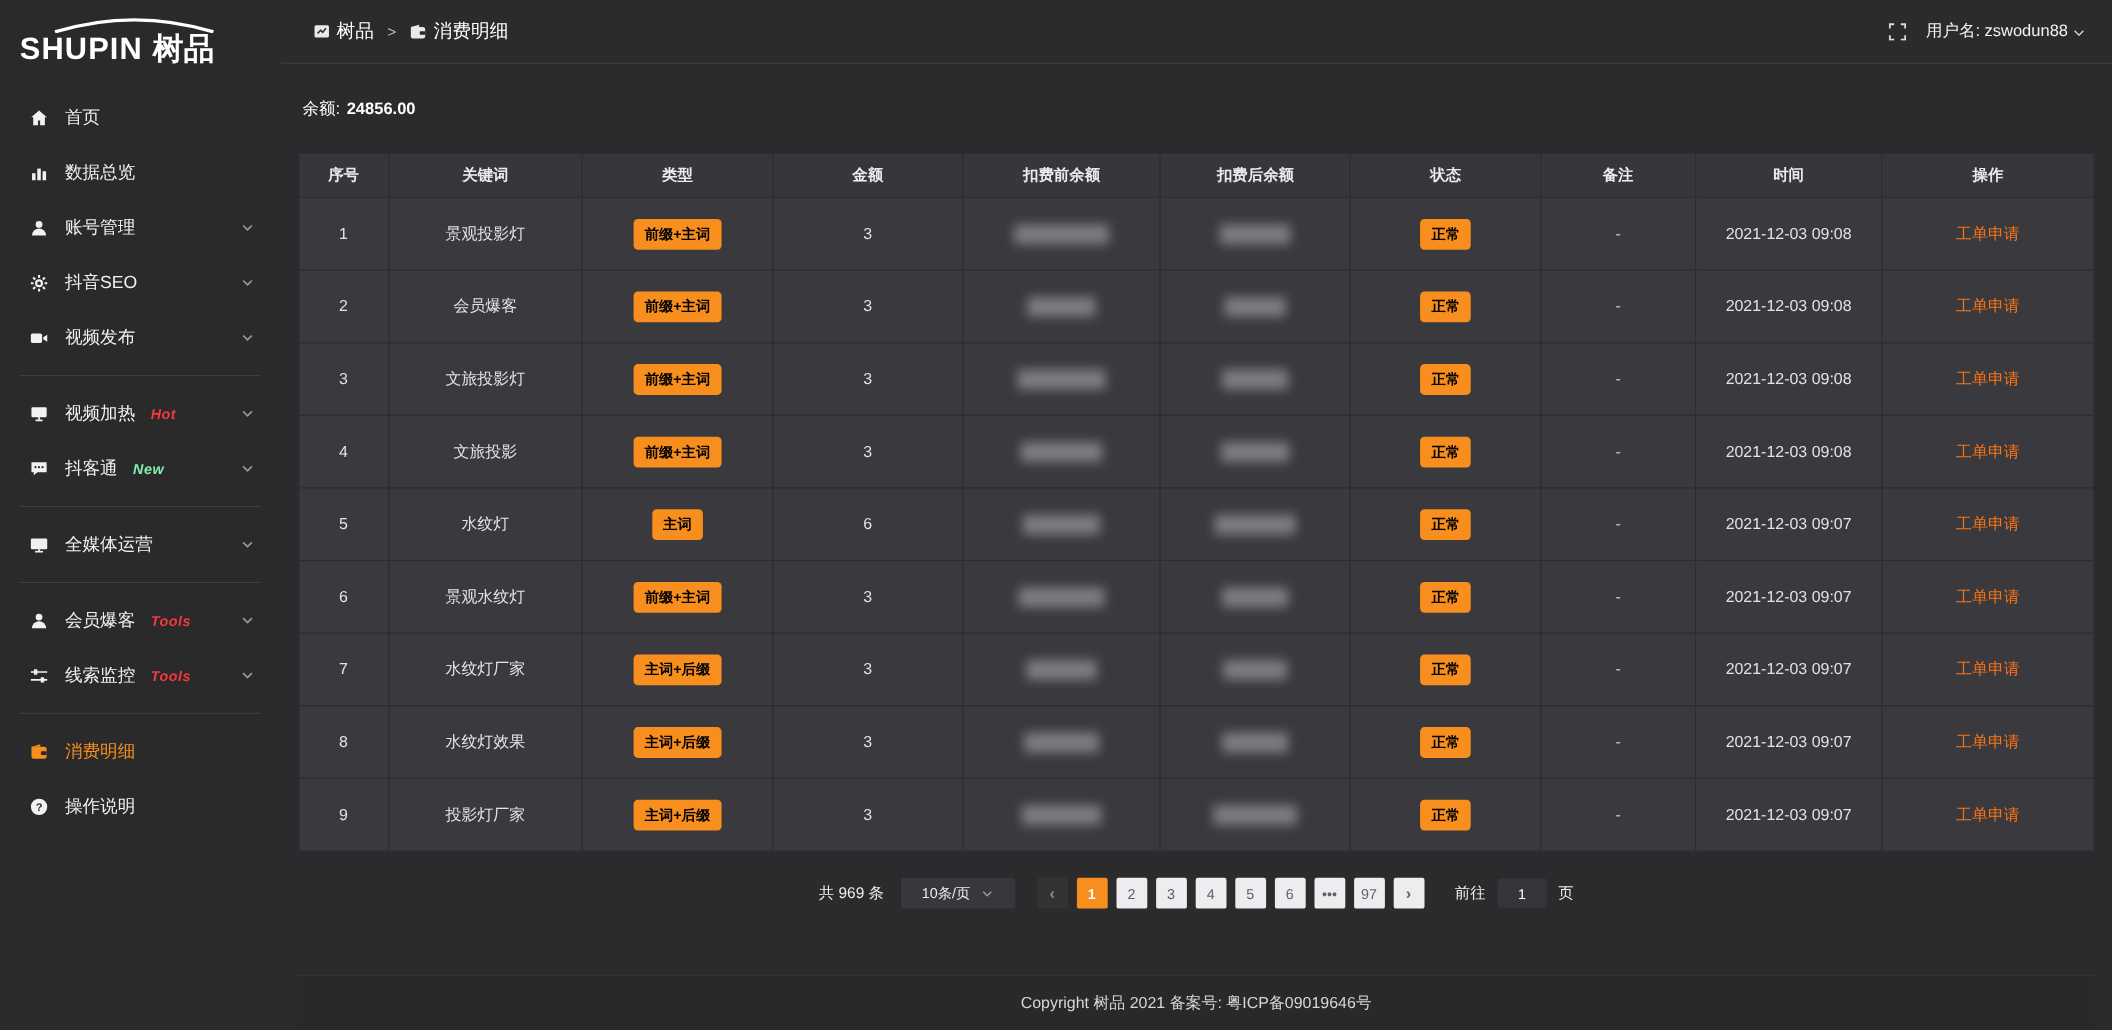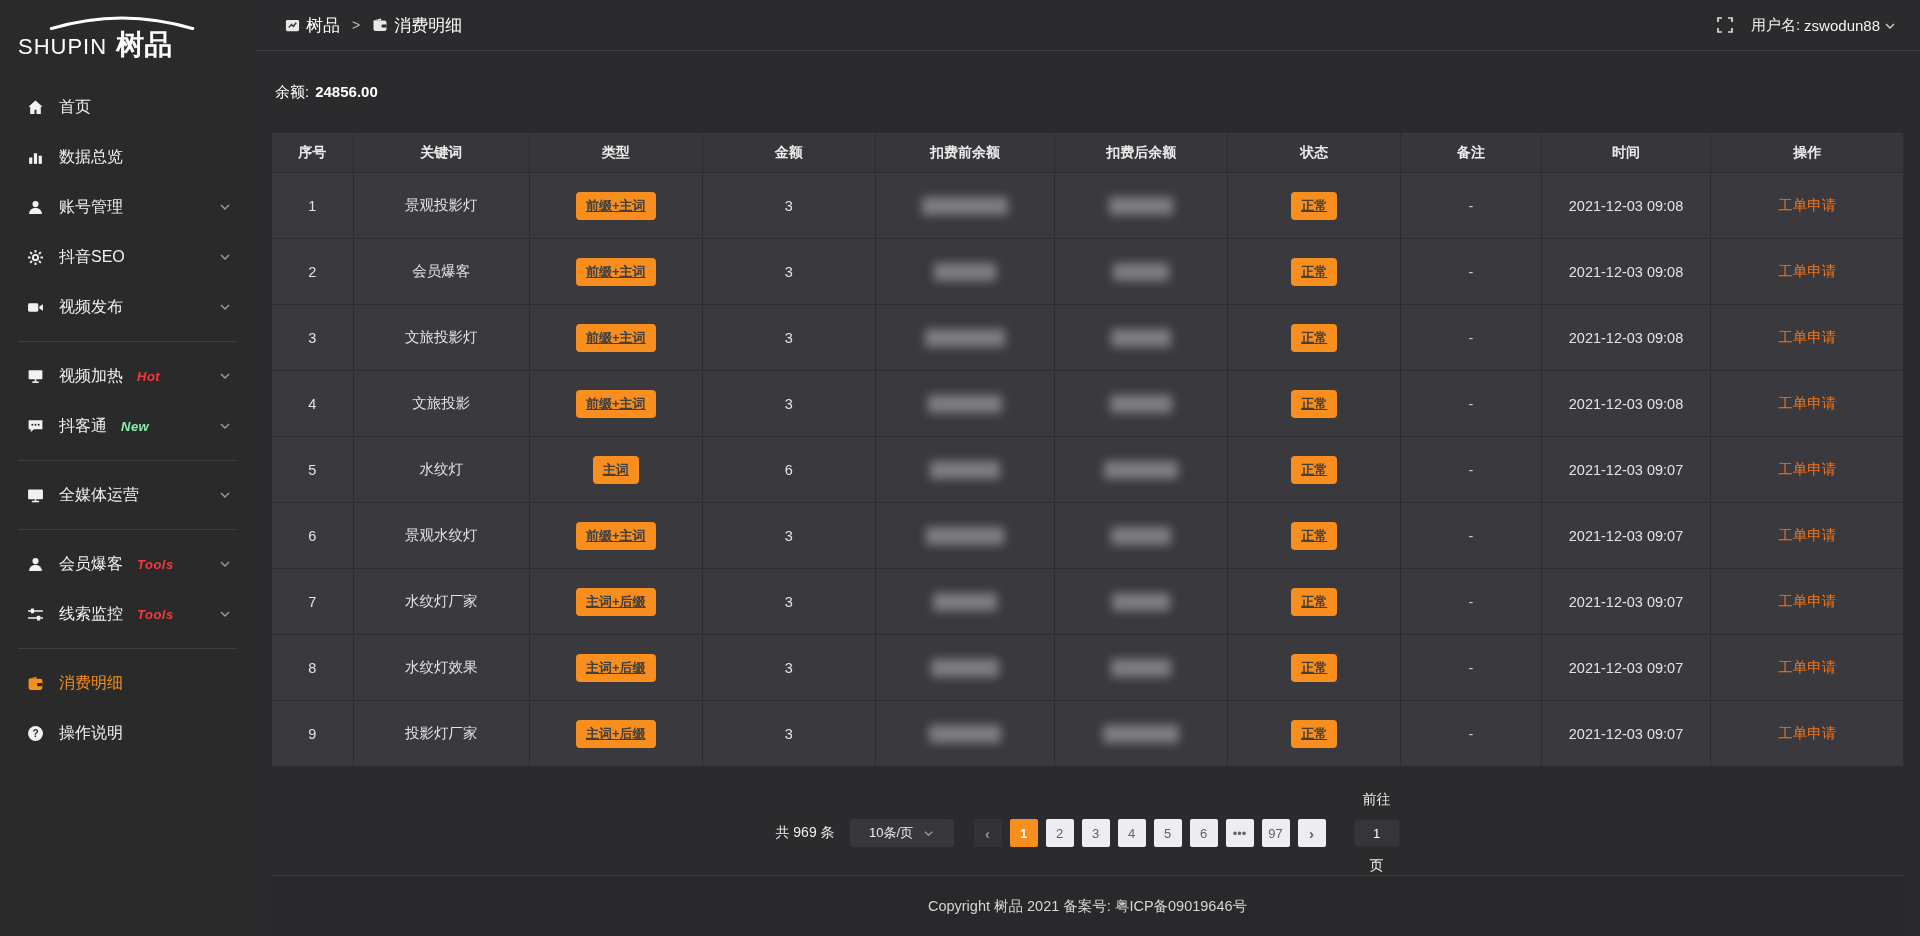--- a/index.html
+++ b/index.html
@@ -7,21 +7,21 @@
   body {
     font-family:"Liberation Sans","DejaVu Sans",sans-serif;
     background:#2b2b2d; color:#e6e6e6;
     display:flex;
   }
   
   .sidebar { width:255px; min-width:255px; height:936px; background:#2a2a2a; padding-top:6px; }
   .logo { padding:10px 0 4px 18px; height:62px; }
   .logo-arc { display:block; margin-left:28px; }
   .logo-line { display:flex; align-items:baseline; margin-top:-4px; }
-  .logo-en { font-size:22px; font-weight:400; letter-spacing:1px; color:#fff; }
+  .logo-en { font-size:28px; font-weight:700; letter-spacing:1px; color:#fff; }
   .logo-cn { font-size:28px; font-weight:700; color:#fff; margin-left:9px; }
   .menu { margin-top:14px; }
   .menu-item { position:relative; height:50px; display:flex; align-items:center; padding-left:26px; cursor:pointer; color:#f1f1f1; }
   .mi-icon { width:18px; height:18px; display:flex; align-items:center; justify-content:center; color:#f1f1f1; }
   .mi-label { font-size:16px; margin-left:15px; }
   .mi-badge { font-size:13px; font-weight:700; font-style:italic; margin-left:14px; letter-spacing:.5px; }
   .mi-chevron { position:absolute; right:24px; color:#9a9a9a; display:flex; }
   .menu-item.active, .menu-item.active .mi-icon { color:#f78e1e; }
   .menu-divider { border-top:1px solid #404043; margin:9px 18px 9px 18px; }
   
@@ -35,38 +35,38 @@
   .user-chip { font-size:15px; color:#f2f2f2; cursor:pointer; display:flex; align-items:center; gap:4px; }
   .user-caret { color:#cfcfcf; display:flex; margin-top:2px; }
   
   .content { padding:0 16px; display:flex; flex-direction:column; flex:1; }
   .balance { margin:32px 4px 30px 4px; font-size:15px; font-weight:400; color:#fff; }
   .balance b { margin-left:6px; font-size:15px; }
   table { width:100%; border-collapse:collapse; table-layout:fixed; }
   th, td { border:1px solid #2d2d31; text-align:center; }
   th { background:#37373b; height:40px; font-size:14px; font-weight:700; color:#ececec; }
   td { background:#3a3a3e; height:66px; font-size:14.5px; color:#e3e3e3; }
-  .badge { display:inline-block; background:#f78e1e; color:#404040; font-size:13px; font-weight:600; padding:5px 10px; border-radius:4px;text-decoration:underline; }
+  .badge { display:inline-block; background:#f78e1e; color:#000000; font-size:13px; font-weight:600; padding:5px 10px; border-radius:4px; }
   .blur-pill { height:18px; border-radius:2px; background:#97979b; filter:blur(5px); opacity:.72; margin:0 auto; }
   .action-link { color:#f97316; cursor:pointer; font-size:14.5px; }
   .remark { color:#c9c9c9; }
   
   .pagination { margin-top:24px; display:flex; align-items:center; justify-content:center; gap:10px; font-size:14px; color:#ededed; }
   .pg-total { margin-right:5px; }
   .page-size { width:104px; height:28px; background:#38383c; border-radius:3px; display:flex; align-items:center; justify-content:center; gap:10px; font-size:13px; color:#ececec; cursor:pointer; }
   .ps-caret { color:#9a9a9a; display:flex; }
   .pg-btns { display:flex; align-items:center; gap:8px; margin-left:10px; }
   .pg-btn { min-width:28px; height:28px; padding:0 4px; background:#ededf0; color:#5f6266; border-radius:2px; display:flex; align-items:center; justify-content:center; font-size:13px; cursor:pointer; }
   .pg-btn.active { background:#f78e1e; color:#fff; font-weight:700; }
   .pg-btn.prev { background:#333336; color:#8f8f92; font-weight:700; }
   .pg-btn.arrow { font-weight:700; font-size:15px; }
-  .pg-goto { display:flex; align-items:center; gap:10px; margin-left:18px;flex-direction:column; }
+  .pg-goto { display:flex; align-items:center; gap:10px; margin-left:18px; }
   .goto-input { width:46px; height:28px; background:#35353a; border:1px solid #2f2f33; border-radius:3px; color:#fff; text-align:center; font-size:13px; font-family:inherit; }
   
-  .footer { margin-top:auto; height:61px; border-top:1px solid #3a3a3e; background:#29292b; display:flex; align-items:center; justify-content:center; }
+  .footer { margin-top:auto; height:50px; border-top:1px solid #3a3a3e; background:#29292b; display:flex; align-items:center; justify-content:center; }
   .footer-text { font-size:14.5px; color:#d6d6d6; }
 </style>
 </head>
 <body>
 
 <aside class="sidebar">
   <div class="logo">
     <svg class="logo-arc" width="152" height="14" viewBox="0 0 152 14">
       <path d="M4 13 Q76 -9 148 13" fill="none" stroke="#ffffff" stroke-width="3"></path>
     </svg>

